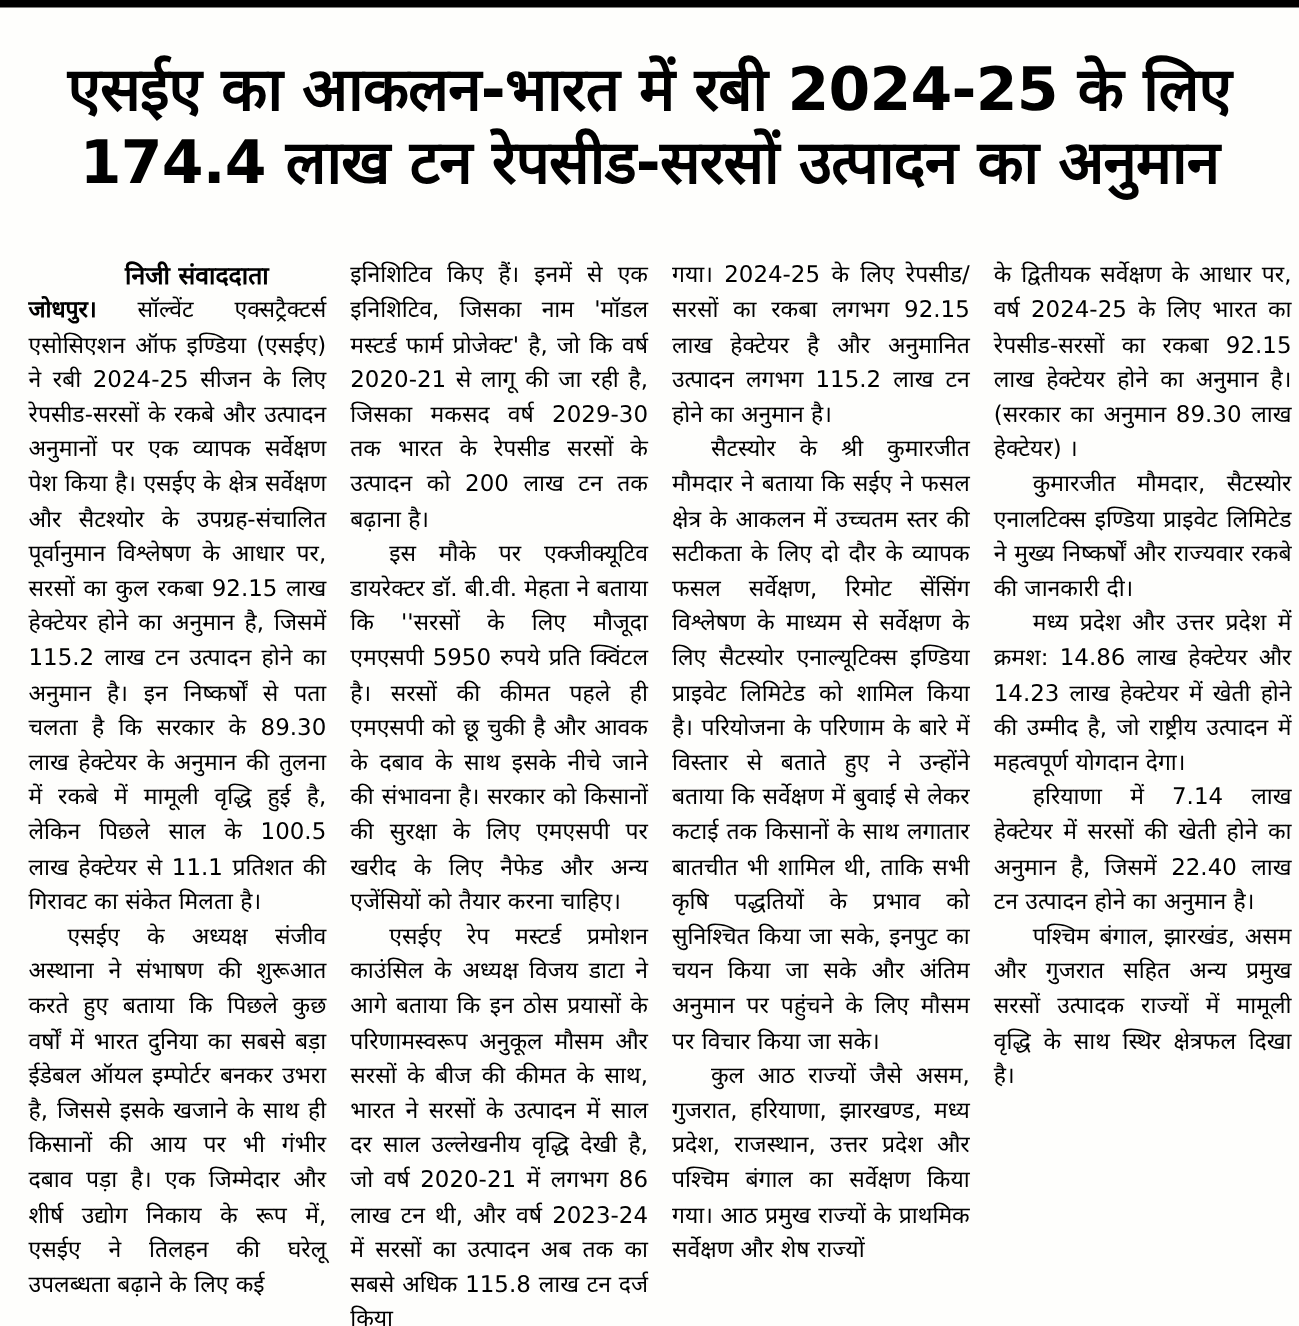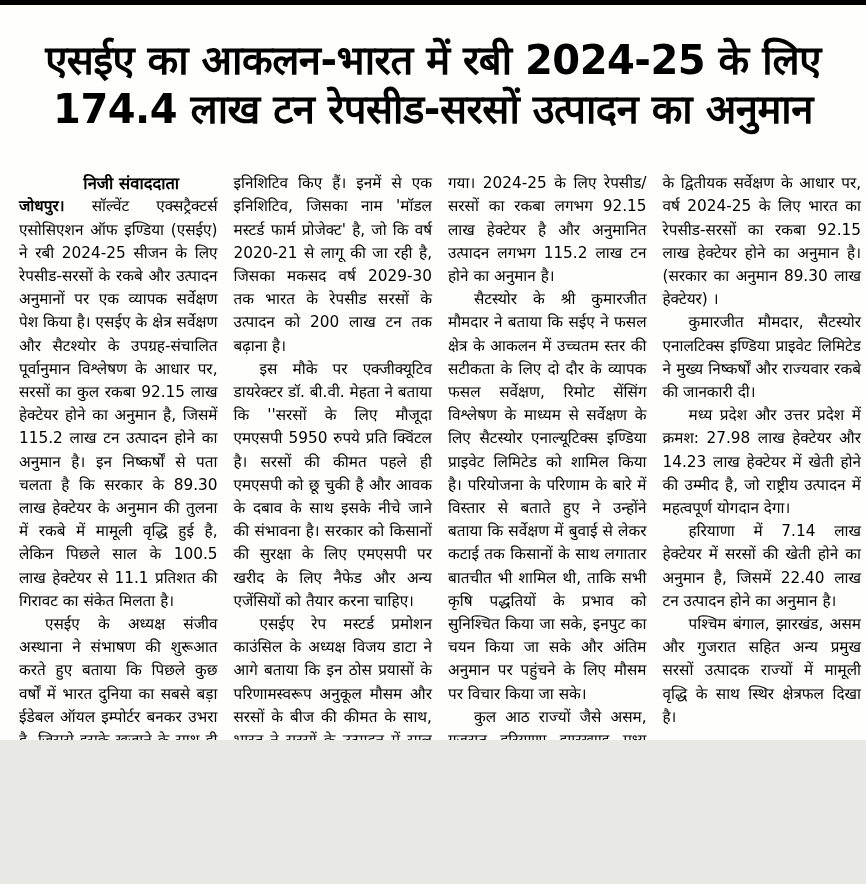--- a/index.html
+++ b/index.html
@@ -1,18 +1,18 @@
 <!DOCTYPE html>
 <html lang="hi"><head>
 <meta charset="utf-8">
 <style>
   html,body{margin:0;padding:0;background:#e8e8e4;}
   .page{
     position:relative;
-    width:866px;height:740px;
+    width:866px;height:884px;
     margin:0 auto;
     background:#fefefc;
     color:#000;
     font-family:"DejaVu Sans","Liberation Sans",sans-serif;
     overflow:hidden;
     box-sizing:border-box;
   }
   .top-rule{
     height:5px;background:#000;width:100%;
   }
@@ -78,19 +78,19 @@
 
     <div class="col">
       <p class="cont">गया। 2024-25 के लिए रेपसीड/सरसों का रकबा लगभग 92.15 लाख हेक्टेयर है और अनुमानित उत्पादन लगभग 115.2 लाख टन होने का अनुमान है।</p>
       <p>सैटस्योर के श्री कुमारजीत मौमदार ने बताया कि सईए ने फसल क्षेत्र के आकलन में उच्चतम स्तर की सटीकता के लिए दो दौर के व्यापक फसल सर्वेक्षण, रिमोट सेंसिंग विश्लेषण के माध्यम से सर्वेक्षण के लिए सैटस्योर एनाल्यूटिक्स इण्डिया प्राइवेट लिमिटेड को शामिल किया है। परियोजना के परिणाम के बारे में विस्तार से बताते हुए ने उन्होंने बताया कि सर्वेक्षण में बुवाई से लेकर कटाई तक किसानों के साथ लगातार बातचीत भी शामिल थी, ताकि सभी कृषि पद्धतियों के प्रभाव को सुनिश्चित किया जा सके, इनपुट का चयन किया जा सके और अंतिम अनुमान पर पहुंचने के लिए मौसम पर विचार किया जा सके।</p>
       <p>कुल आठ राज्यों जैसे असम, गुजरात, हरियाणा, झारखण्ड, मध्य प्रदेश, राजस्थान, उत्तर प्रदेश और पश्चिम बंगाल का सर्वेक्षण किया गया। आठ प्रमुख राज्यों के प्राथमिक सर्वेक्षण और शेष राज्यों</p>
     </div>
 
     <div class="col">
       <p class="cont">के द्वितीयक सर्वेक्षण के आधार पर, वर्ष 2024-25 के लिए भारत का रेपसीड-सरसों का रकबा 92.15 लाख हेक्टेयर होने का अनुमान है। (सरकार का अनुमान 89.30 लाख हेक्टेयर) ।</p>
       <p>कुमारजीत मौमदार, सैटस्योर एनालटिक्स इण्डिया प्राइवेट लिमिटेड ने मुख्य निष्कर्षों और राज्यवार रकबे की जानकारी दी।</p>
-      <p>मध्य प्रदेश और उत्तर प्रदेश में क्रमश: 27.98 लाख हेक्टेयर और 14.23 लाख हेक्टेयर में खेती होने की उम्मीद है, जो राष्ट्रीय उत्पादन में महत्वपूर्ण योगदान देगा।</p>
+      <p>मध्य प्रदेश और उत्तर प्रदेश में क्रमश: 14.86 लाख हेक्टेयर और 14.23 लाख हेक्टेयर में खेती होने की उम्मीद है, जो राष्ट्रीय उत्पादन में महत्वपूर्ण योगदान देगा।</p>
       <p>हरियाणा में 7.14 लाख हेक्टेयर में सरसों की खेती होने का अनुमान है, जिसमें 22.40 लाख टन उत्पादन होने का अनुमान है।</p>
       <p>पश्चिम बंगाल, झारखंड, असम और गुजरात सहित अन्य प्रमुख सरसों उत्पादक राज्यों में मामूली वृद्धि के साथ स्थिर क्षेत्रफल दिखा है।</p>
     </div>
 
   </div>
 </div>
 
 </body></html>

